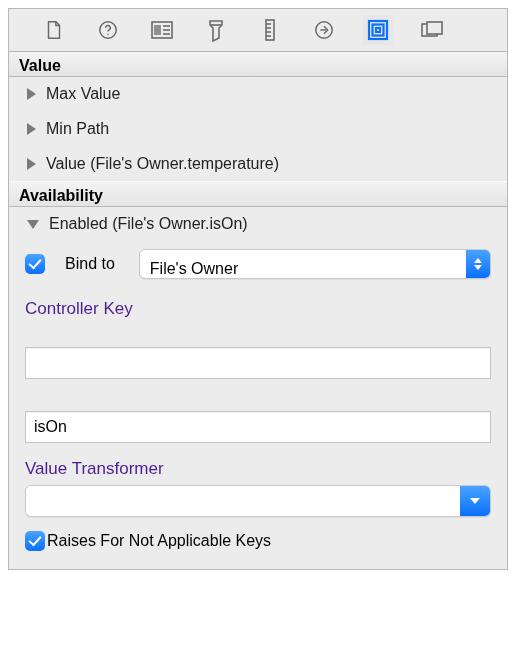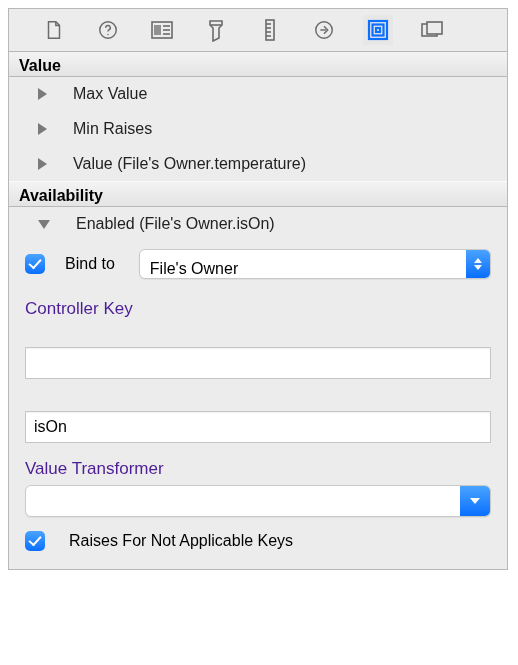--- a/index.html
+++ b/index.html
@@ -59,25 +59,24 @@
       border-top: none;
     }
     
     .rows {
       background: #ececec;
     }
     .row {
       display: flex;
       align-items: center;
       padding: 8px 10px 8px 18px;
-      gap: 26px;
+      gap: 10px;
       font-size: 16px;
       color: #222;
       cursor: default;
-      margin-left: 11px;
     }
     .row + .row {
       border-top: 1px solid #ffffff00;
     }
     .disclosure {
       width: 0;
       height: 0;
       flex-shrink: 0;
     }
     .disclosure.right {
@@ -222,21 +221,21 @@
     .combo .combo-btn .single-down {
       width: 0; height: 0;
       border-left: 5px solid transparent;
       border-right: 5px solid transparent;
       border-top: 6px solid #fff;
     }
     
     .raises-row {
       display: flex;
       align-items: center;
-      gap: 24px;
+      gap: 2px;
       padding: 14px 0 6px 0;
       font-size: 16px;
     }
   </style>
 </head>
 <body>
 
 <div class="panel">
 
   <div class="toolbar">
@@ -302,21 +301,21 @@
   <div class="section-header first">
     <span>Value</span>
   </div>
   <div class="rows">
     <div class="row">
       <span class="disclosure right"></span>
       <span class="row-label">Max Value</span>
     </div>
     <div class="row">
       <span class="disclosure right"></span>
-      <span class="row-label">Min Raises</span>
+      <span class="row-label">Min Path</span>
     </div>
     <div class="row">
       <span class="disclosure right"></span>
       <span class="row-label">Value (File's Owner.temperature)</span>
     </div>
   </div>
 
   <div class="section-header">
     <span>Availability</span>
   </div>

